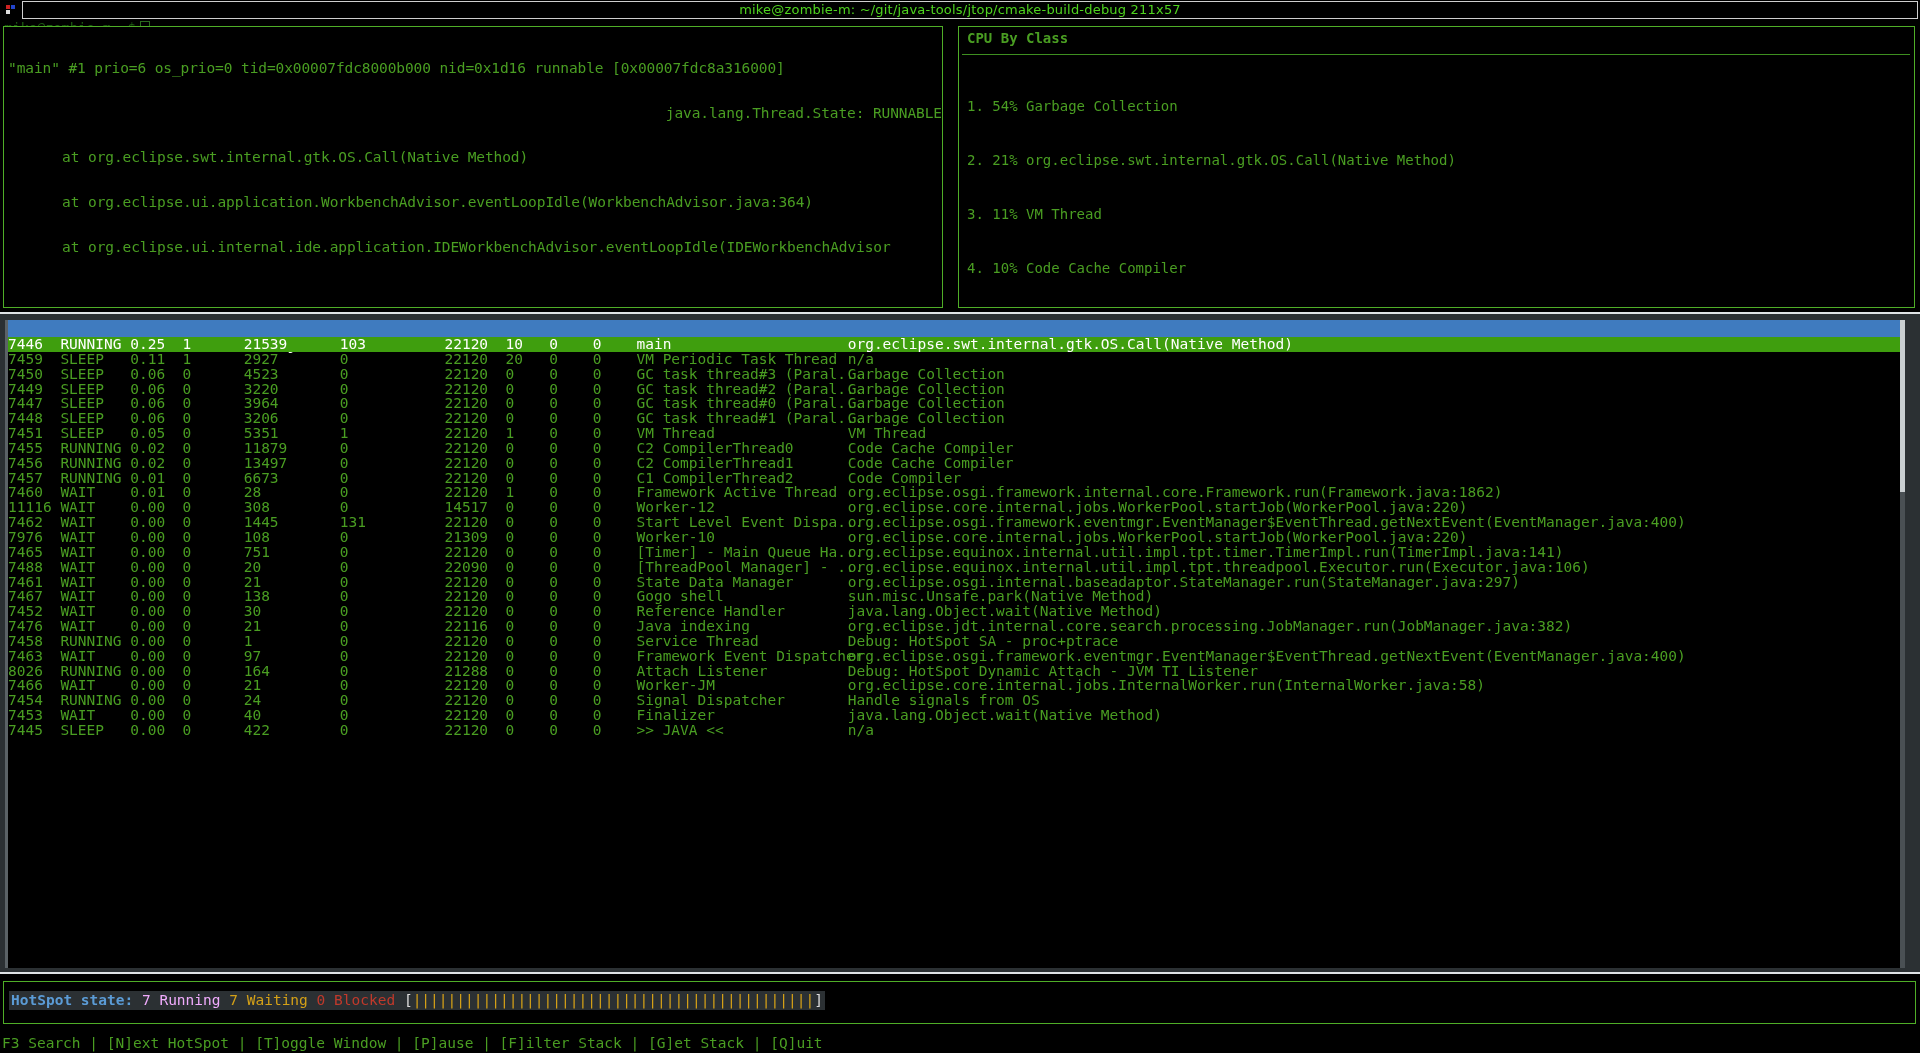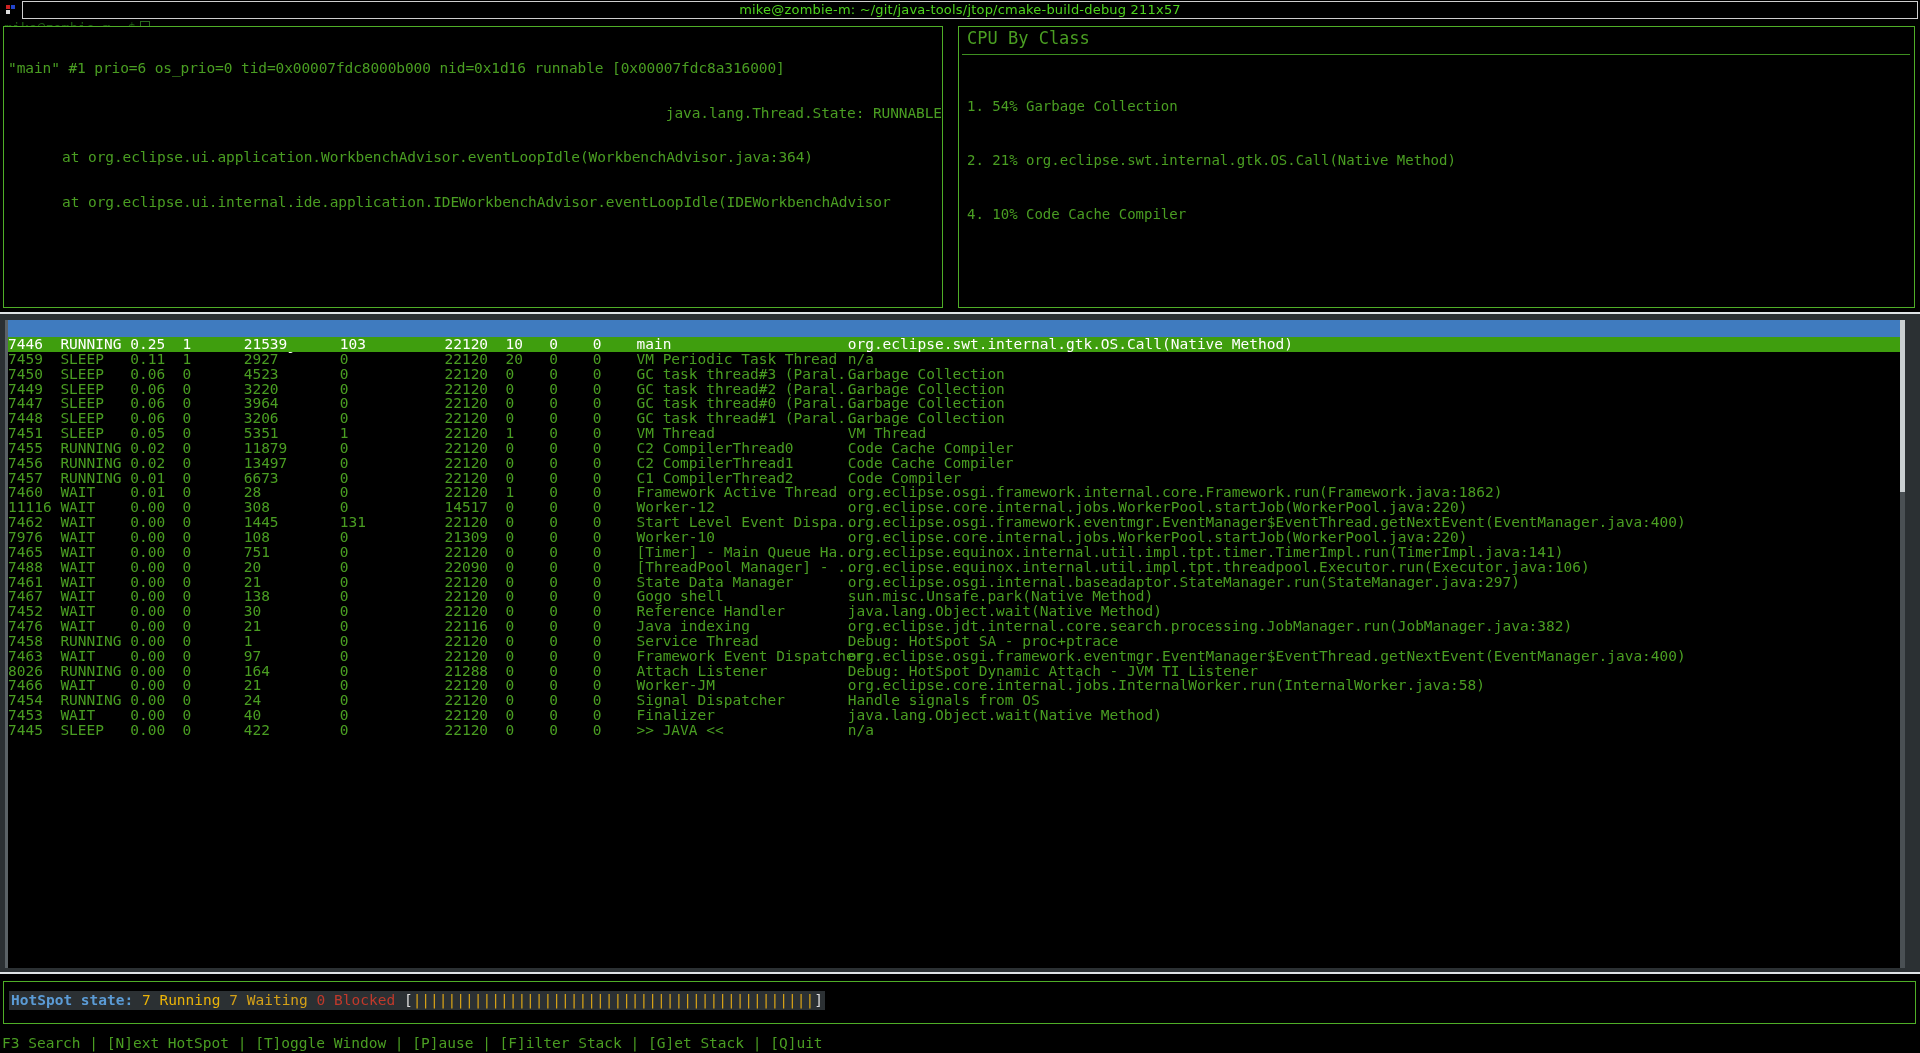--- a/index.html
+++ b/index.html
@@ -61,21 +61,21 @@
     padding: 4px 0 0 4px;
     color: #4a9e22; font-size: 14.5px; line-height: 14.9px;
     white-space: pre; letter-spacing: -.1px;
   }
   .stack-lines div { height: 14.9px; }
   .stack-indent1 { padding-left: 2.6ch; text-align: right; }
   .stack-indent2 { padding-left: 6.2ch; }
 
   .cpu-title {
     padding: 4px 0 0 8px;
-    color: #4a9e22; font-size: 17px; line-height: 14.9px; white-space: pre;
+    color: #4a9e22; font-size: 14px; line-height: 14.9px; white-space: pre; font-weight: bold;
   }
   .cpu-rule {
     margin: 8px 0 0 3px; width: 948px; height: 1px; background: #3e8f20;
   }
   .cpu-list {
     padding: 6px 0 0 8px;
     color: #4a9e22; font-size: 14px; line-height: 18px; white-space: pre;
   }
   .cpu-list div { height: 18px; }
 
@@ -131,21 +131,21 @@
     position: absolute; left: 3px; top: 981px; width: 1913px; height: 43px;
     border: 1px solid #4fae27; background: #000000;
   }
   .status-line {
     position: absolute; left: 5px; top: 9px; height: 19px;
     background: #2b3033;
     font-size: 14.5px; line-height: 19px; white-space: pre;
     padding: 0 2px;
   }
   .st-label   { color: #5b9bd5; font-weight: bold; }
-  .st-running { color: #eab308; }
+  .st-running { color: #f0abfc; }
   .st-waiting { color: #d4a017; }
   .st-blocked { color: #c0392b; }
   .st-bracket { color: #dddddd; }
   .st-bars    { color: #d4a017; }
 
   
   .helpline {
     position: absolute; left: 2px; top: 1035px;
     color: #4a9e22; font-size: 14.5px; line-height: 16px; white-space: pre;
   }
@@ -165,20 +165,21 @@
 
 <div class="ghost-prompt">mike@zombie-m:~$</div>
 <div class="ghost-cursor"></div>
 
 <div class="panes">
 
   <div class="pane pane-stack">
     <div class="stack-lines">
       <div>"main" #1 prio=6 os_prio=0 tid=0x00007fdc8000b000 nid=0x1d16 runnable [0x00007fdc8a316000]</div>
       <div class="stack-indent1">java.lang.Thread.State: RUNNABLE</div>
+      <div class="stack-indent2">at org.eclipse.swt.internal.gtk.OS.Call(Native Method)</div>
       <div class="stack-indent2">at org.eclipse.ui.application.WorkbenchAdvisor.eventLoopIdle(WorkbenchAdvisor.java:364)</div>
       <div class="stack-indent2">at org.eclipse.ui.internal.ide.application.IDEWorkbenchAdvisor.eventLoopIdle(IDEWorkbenchAdvisor</div>
       
       
       
       
       
       
       
       
@@ -188,20 +189,21 @@
       
     </div>
   </div>
 
   <div class="pane pane-cpu">
     <div class="cpu-title">CPU By Class</div>
     <div class="cpu-rule"></div>
     <div class="cpu-list">
       <div>1. 54% Garbage Collection</div>
       <div>2. 21% org.eclipse.swt.internal.gtk.OS.Call(Native Method)</div>
+      <div>3. 11% VM Thread</div>
       <div>4. 10% Code Cache Compiler</div>
       
     </div>
   </div>
 
 </div>
 
 <div class="table-wrap">
   <div class="table-inner">
 

